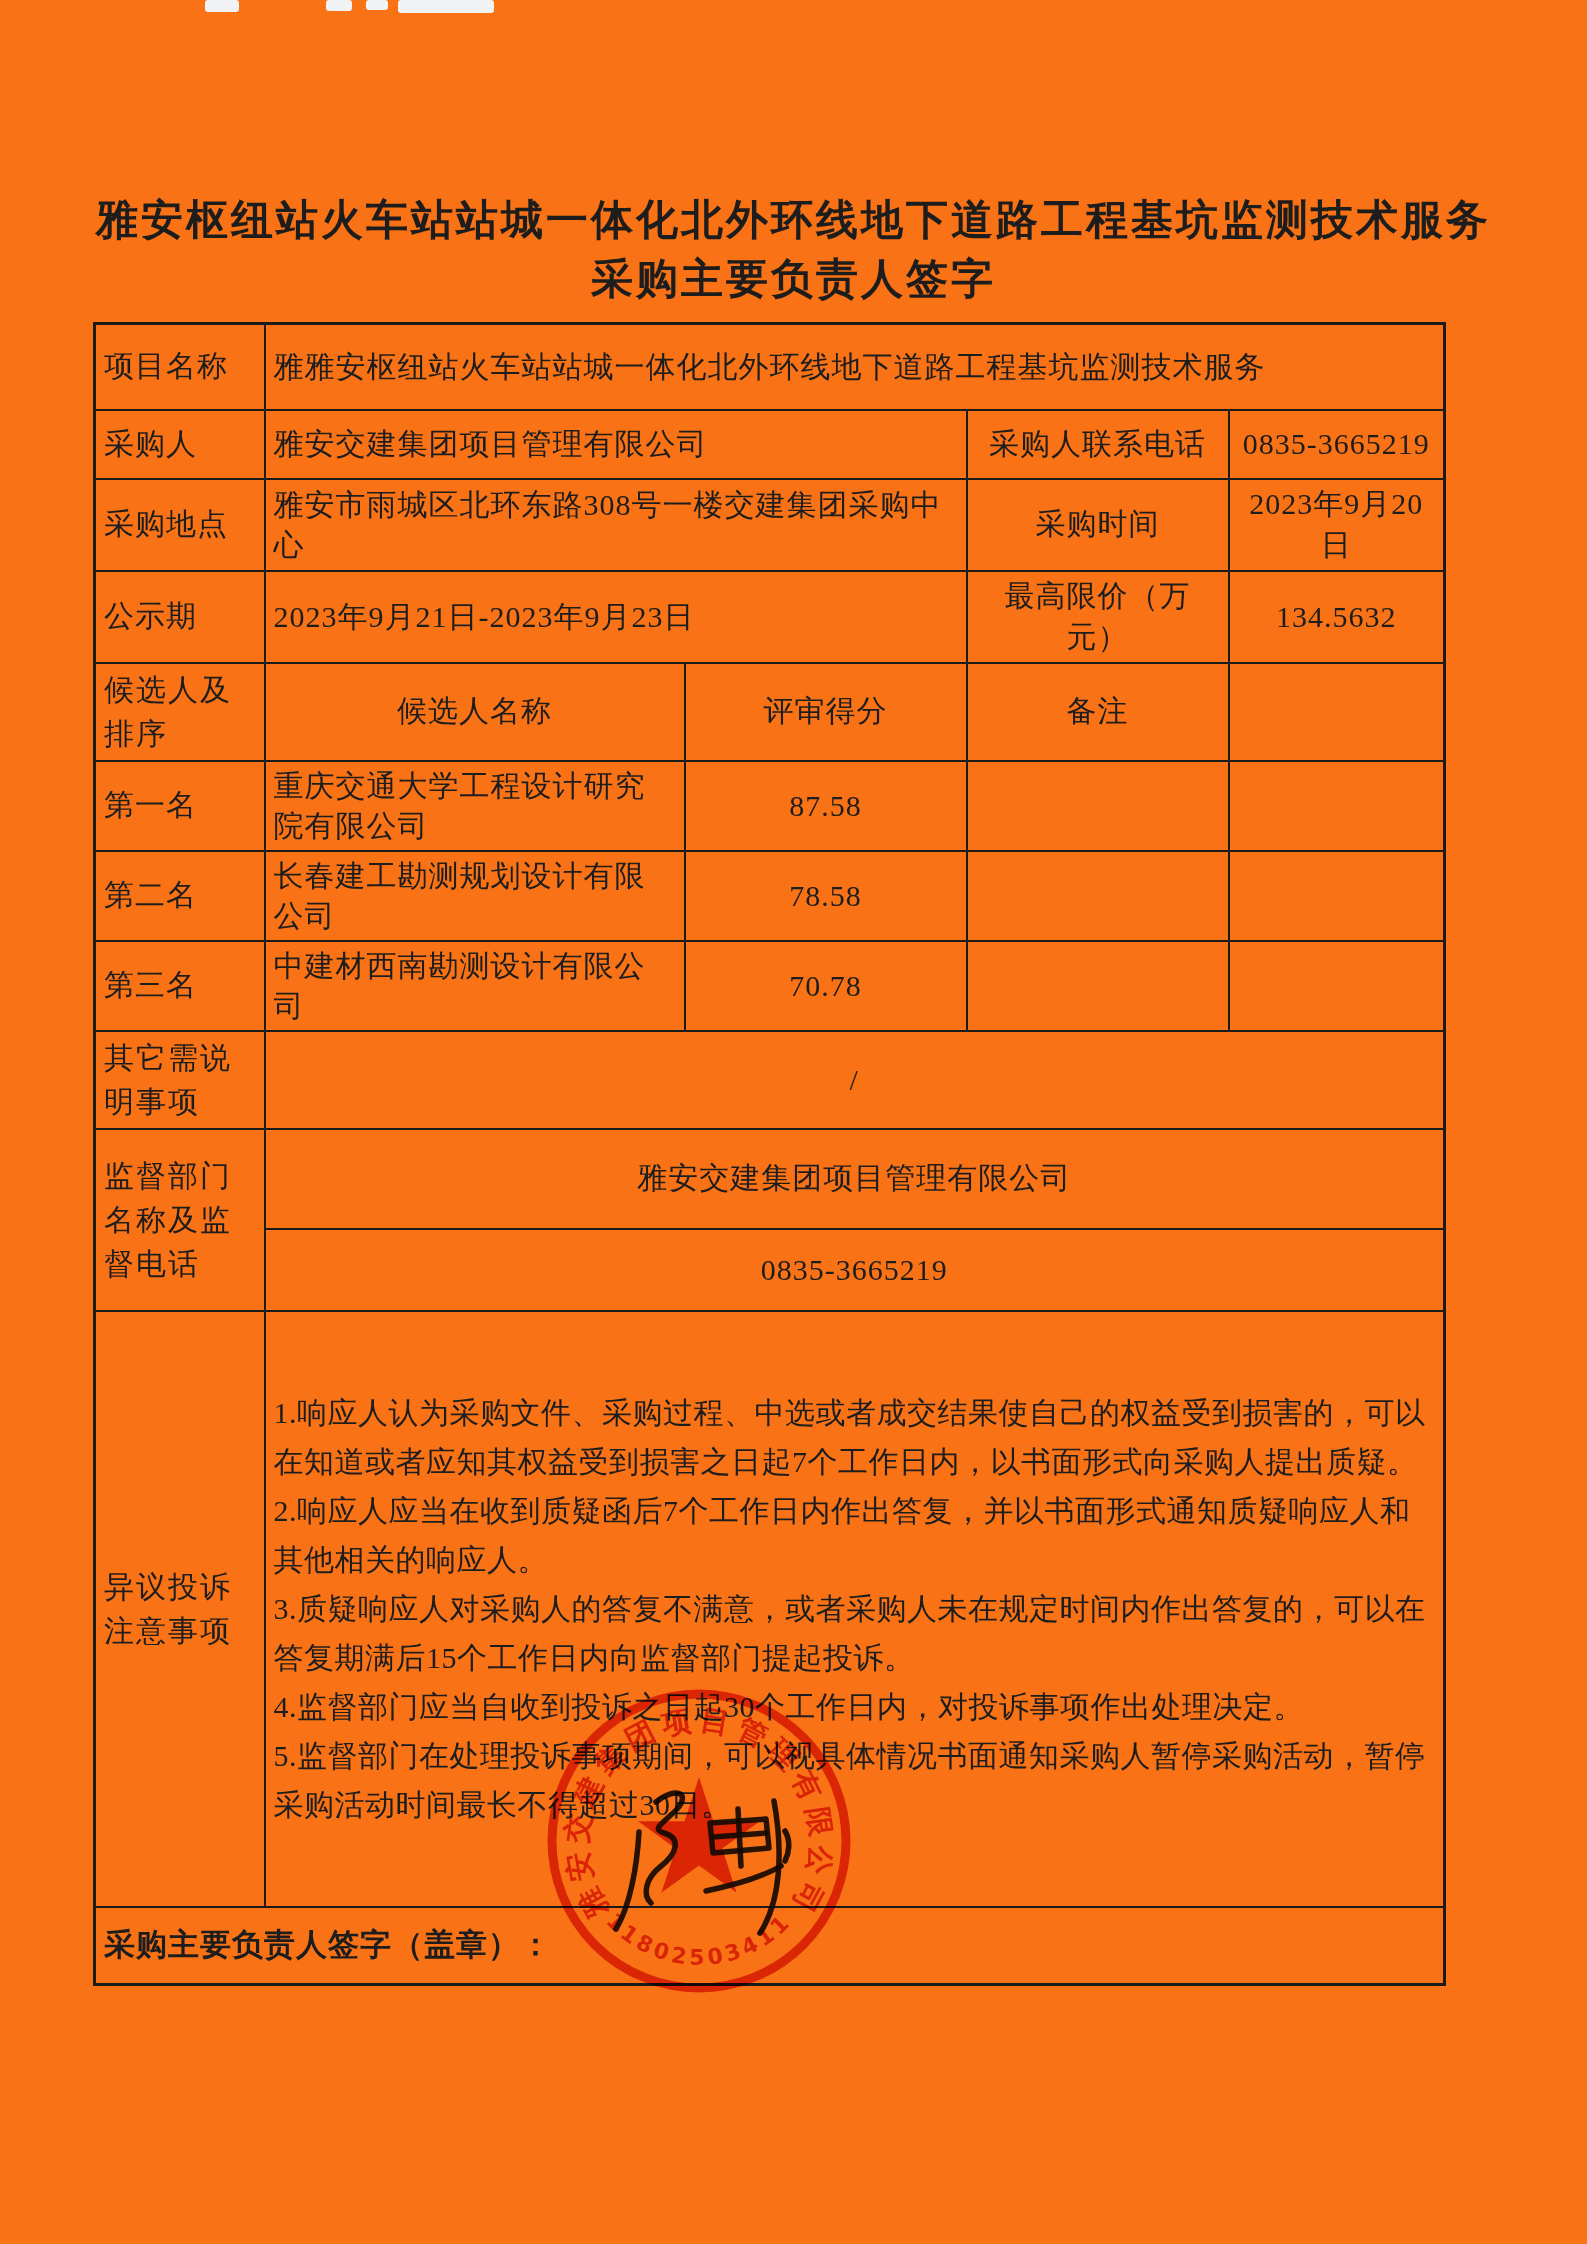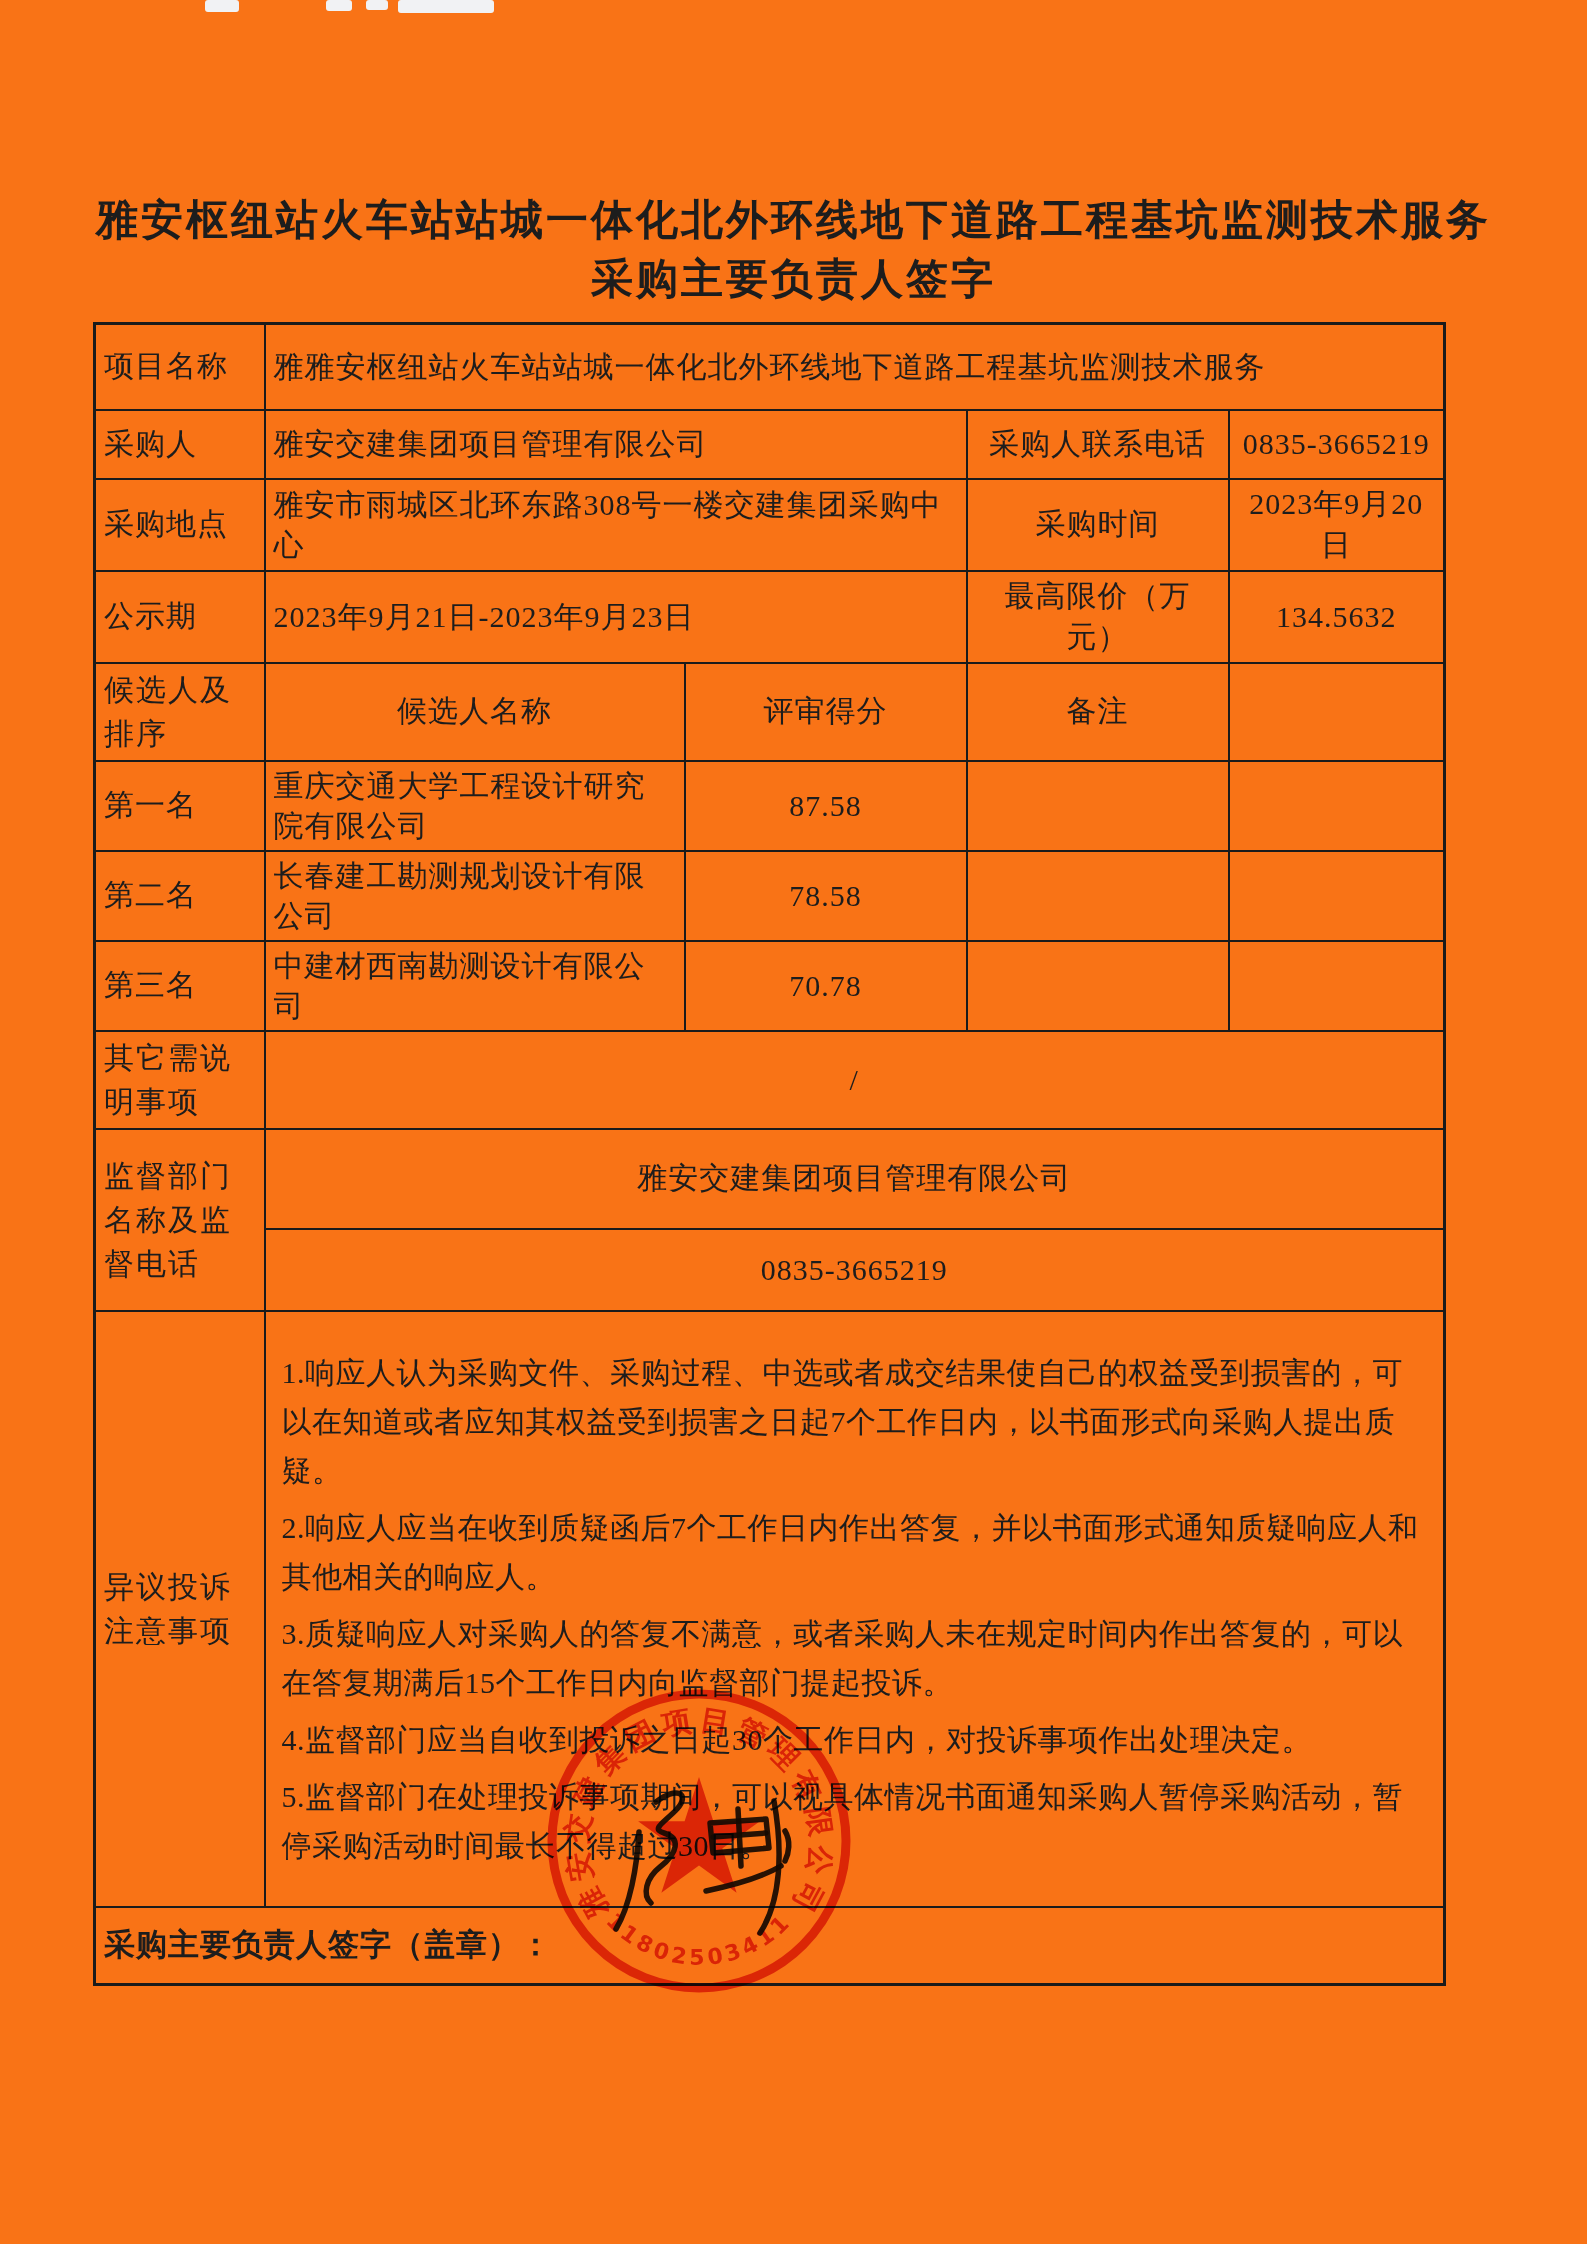--- a/index.html
+++ b/index.html
@@ -28,21 +28,21 @@
     border-collapse:collapse; table-layout:fixed;
     font-size:30px; letter-spacing:1px; color:var(--ink);
   }
   table.grid { border:3px solid #1b1b1b;padding-left:16px; }
   table.grid td { border:2px solid #1b1b1b; padding:4px 8px; vertical-align:middle; overflow:hidden; }
   td.lbl  { text-align:left; padding-left:9px; }
   td.lbl2 { text-align:left; padding-left:9px; letter-spacing:2px; line-height:44px; }
   td.val  { text-align:left; padding-left:12px; line-height:40px; }
   td.ctr  { text-align:center;margin-left:16px; }
   td.obj  { text-align:left; padding:6px 12px; }
-  td.obj p { margin:8px; line-height:49px; letter-spacing:0.5px; }
+  td.obj p { margin:0; line-height:49px; letter-spacing:0.5px; }
   td.sig  { text-align:left; padding-left:12px; font-size:31px;font-weight:bold; }
 
   .r1{height:86px} .r2{height:69px} .r3{height:86px} .r4{height:77px}
   .r5{height:75px} .r6{height:82px} .r7{height:84px} .r8{height:74px}
   .r9{height:82px} .r10{height:100px} .r11{height:82px} .r12{height:596px}
   .r13{height:78px}
 
   svg.seal {
     position:absolute; left:538px; top:1680px; width:322px; height:322px;
     mix-blend-mode:multiply; pointer-events:none;

